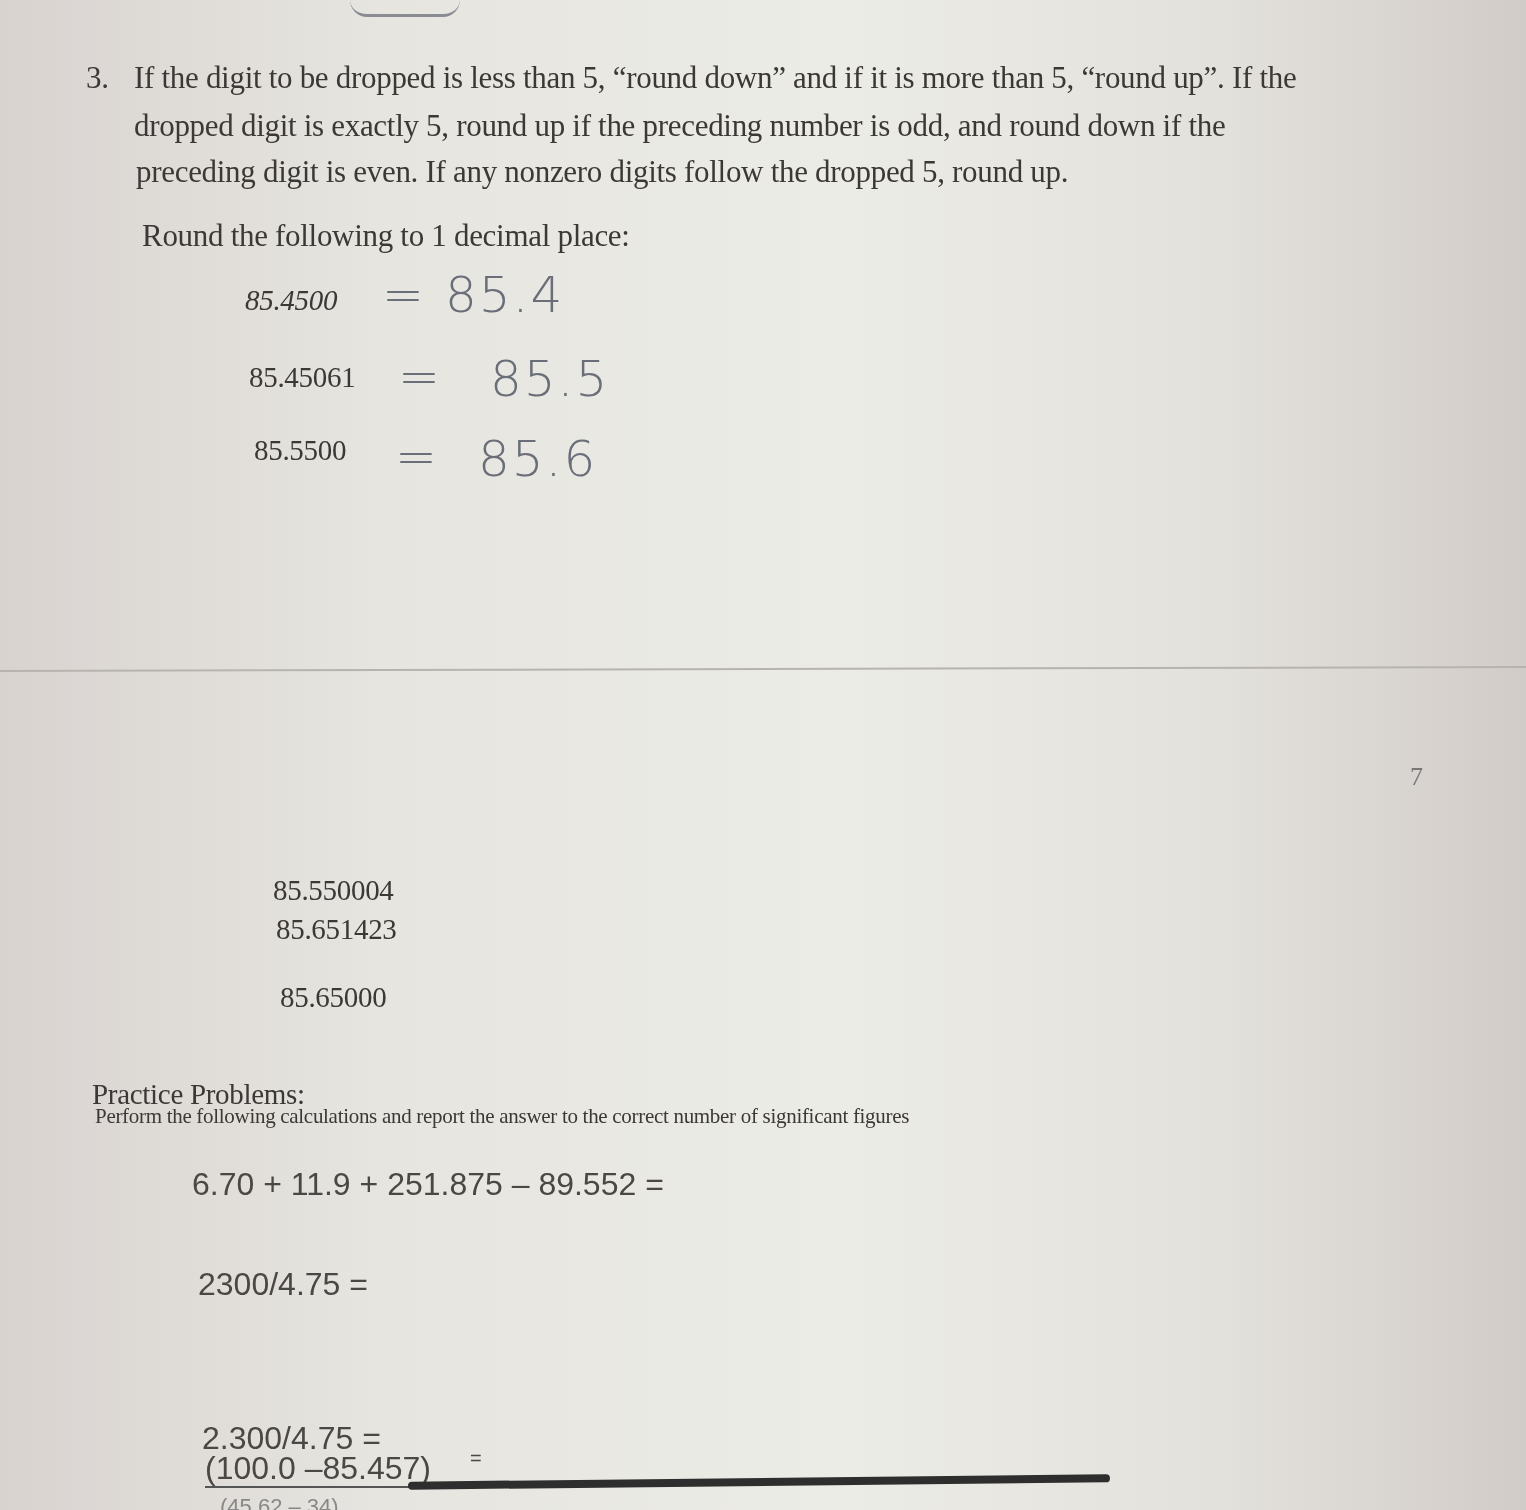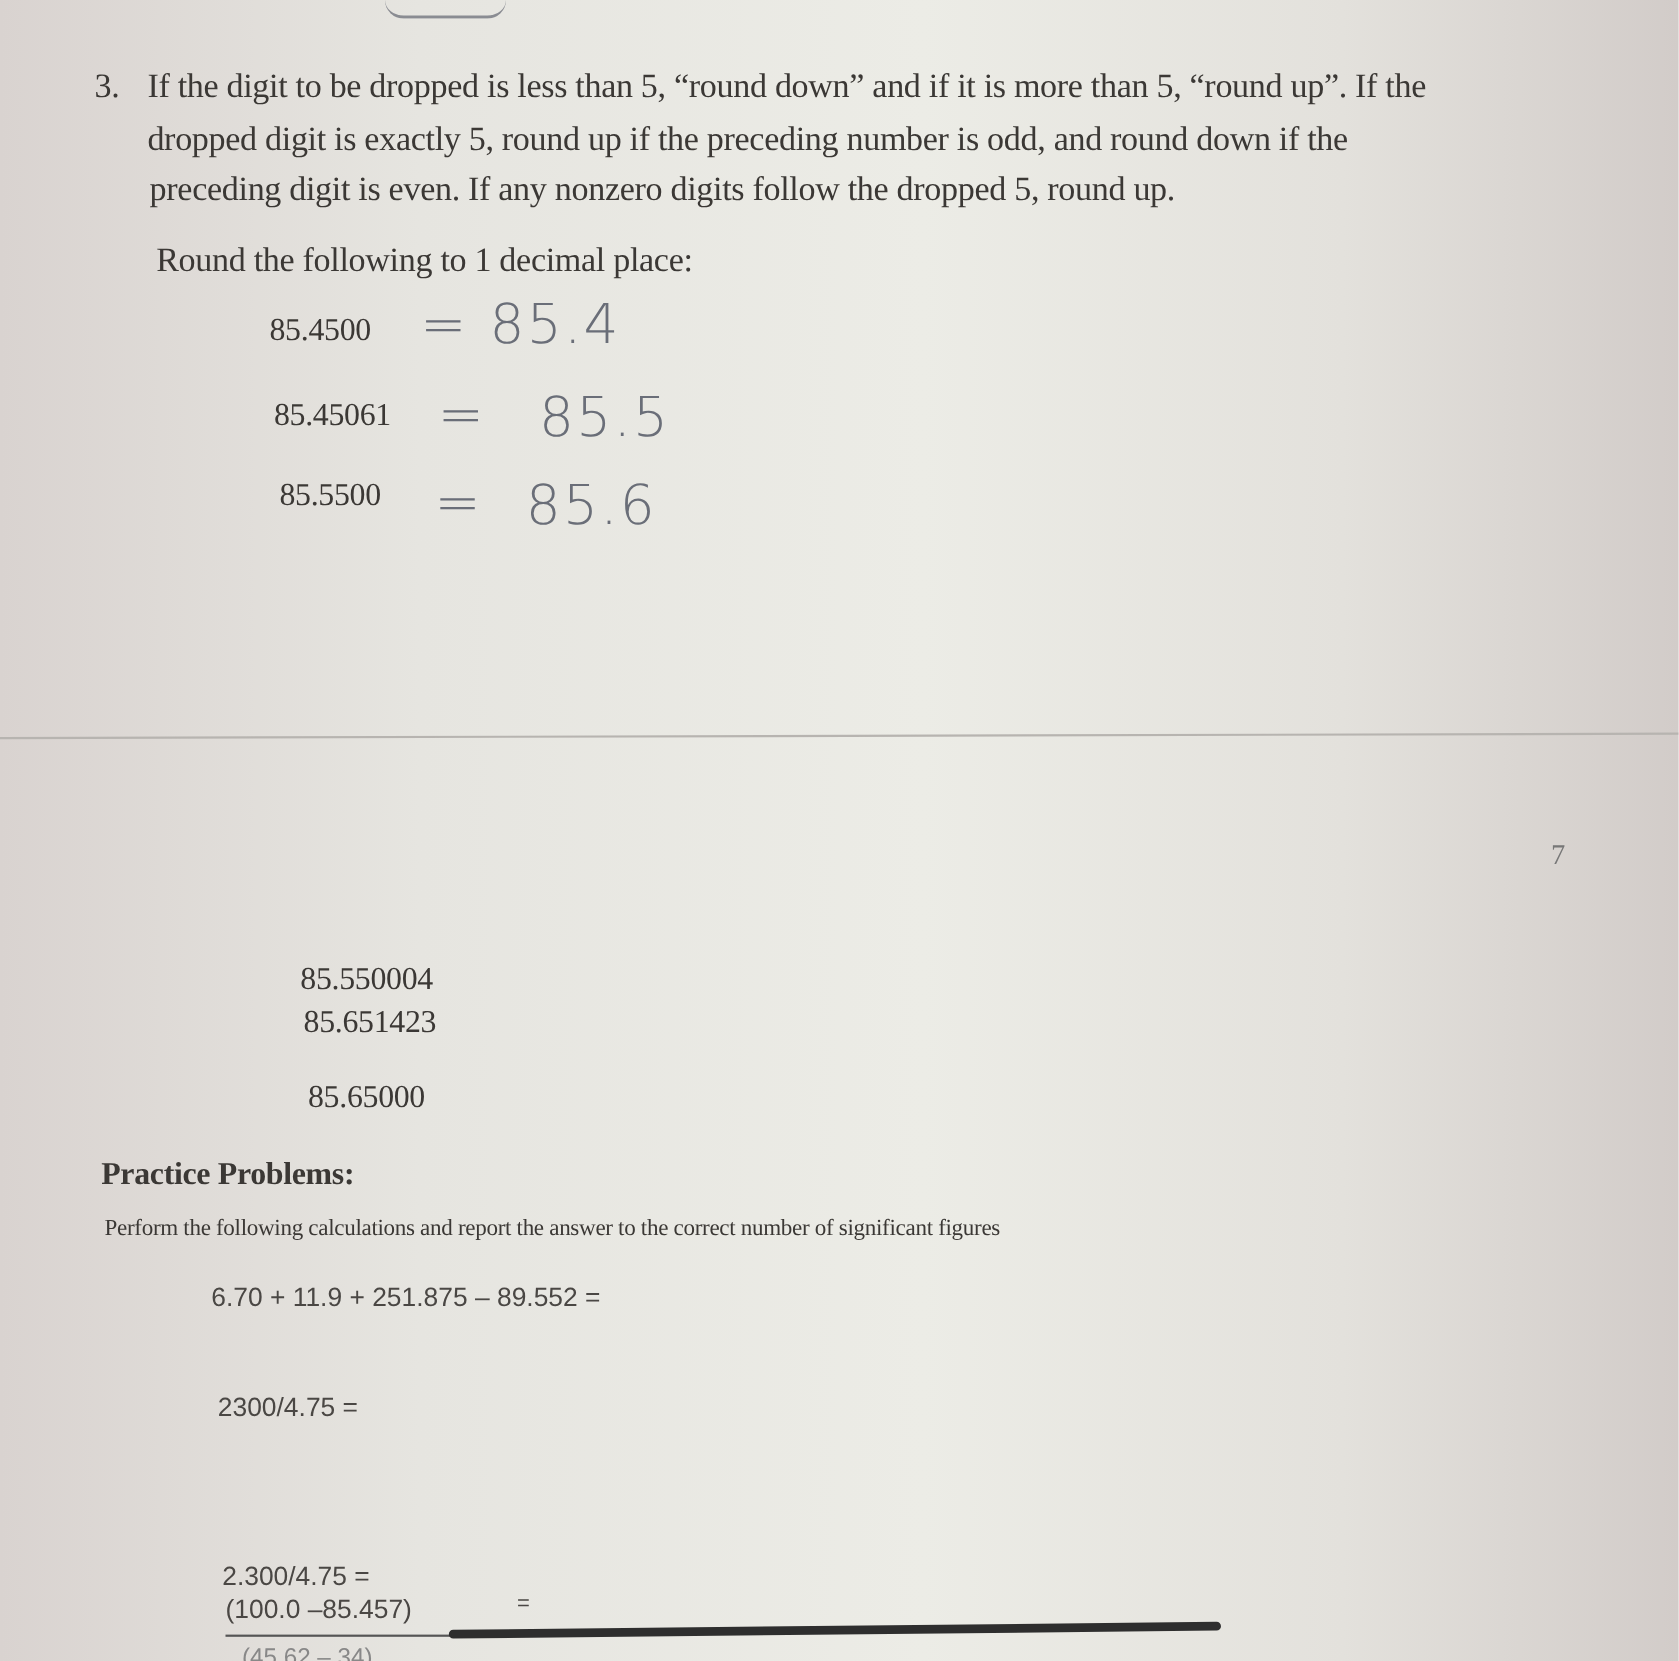--- a/index.html
+++ b/index.html
@@ -5,41 +5,41 @@
   html, body { margin: 0; padding: 0; }
   body {
     width: 1526px; height: 1510px; overflow: hidden; position: relative;
     background: linear-gradient(90deg, #d9d3d0 0%, #e6e5e0 25%, #ecece6 55%, #e3e1dc 80%, #d2ccc9 100%);
     font-family: "Liberation Serif", "DejaVu Serif", serif;
     color: #3b3835;
   }
   .abs { position: absolute; }
   .txt { font-size: 31px; letter-spacing: -0.3px; white-space: nowrap; }
   .hand { font-family: "DejaVu Sans", sans-serif; color: #6a6e78; font-weight: 300; font-size: 50px; letter-spacing: 2px; }
-  .bold { font-weight: bold; }
+  .bold { font-weight: normal; margin-top: 27px; }
   .num { font-size: 29px; }
-  .sans { font-family: "Liberation Sans", "DejaVu Sans", sans-serif; font-size: 24px; color: #4a4744; }
+  .sans { font-family: "Liberation Sans", "DejaVu Sans", sans-serif; font-size: 32px; color: #4a4744; }
   .divider { left: 0; width: 1526px; height: 2px; background: #b7b4b0; top: 668px; transform: rotate(-0.15deg); }
   .dark-bar { height: 8px; background: #2e2e2e; border-radius: 4px; }
   .frac-line { height: 2px; background: #555; }
   .top-mark { left: 350px; top: 0; width: 110px; height: 14px; border-bottom: 3px solid #8a8c92; border-radius: 0 0 40px 40px; }
 </style>
 </head>
 <body>
 
 <div class="abs top-mark"></div>
 
 <div class="abs txt" style="left:86px; top:60px;">3.</div>
 <div class="abs txt" style="left:134px; top:60px;">If the digit to be dropped is less than 5, “round down” and if it is more than 5, “round up”. If the</div>
 <div class="abs txt" style="left:134px; top:108px;">dropped digit is exactly 5, round up if the preceding number is odd, and round down if the</div>
 <div class="abs txt" style="left:136px; top:154px;text-align:center;">preceding digit is even. If any nonzero digits follow the dropped 5, round up.</div>
 
 <div class="abs txt" style="left:142px; top:218px;">Round the following to 1 decimal place:</div>
 
-<div class="abs txt num" style="left:245px; top:284px;">85.4500</div>
+<div class="abs txt num" style="left:245px; top:284px;font-style:italic;">85.4500</div>
 <div class="abs hand" style="left:382px; top:266px;">=</div>
 <div class="abs hand" style="left:445px; top:266px;">85.4</div>
 
 <div class="abs txt num" style="left:249px; top:361px;">85.45061</div>
 <div class="abs hand" style="left:398px; top:348px;">=</div>
 <div class="abs hand" style="left:490px; top:350px;">85.5</div>
 
 <div class="abs txt num" style="left:254px; top:434px;">85.5500</div>
 <div class="abs hand" style="left:395px; top:428px;">=</div>
 <div class="abs hand" style="left:478px; top:430px;text-align:center;">85.6</div>

